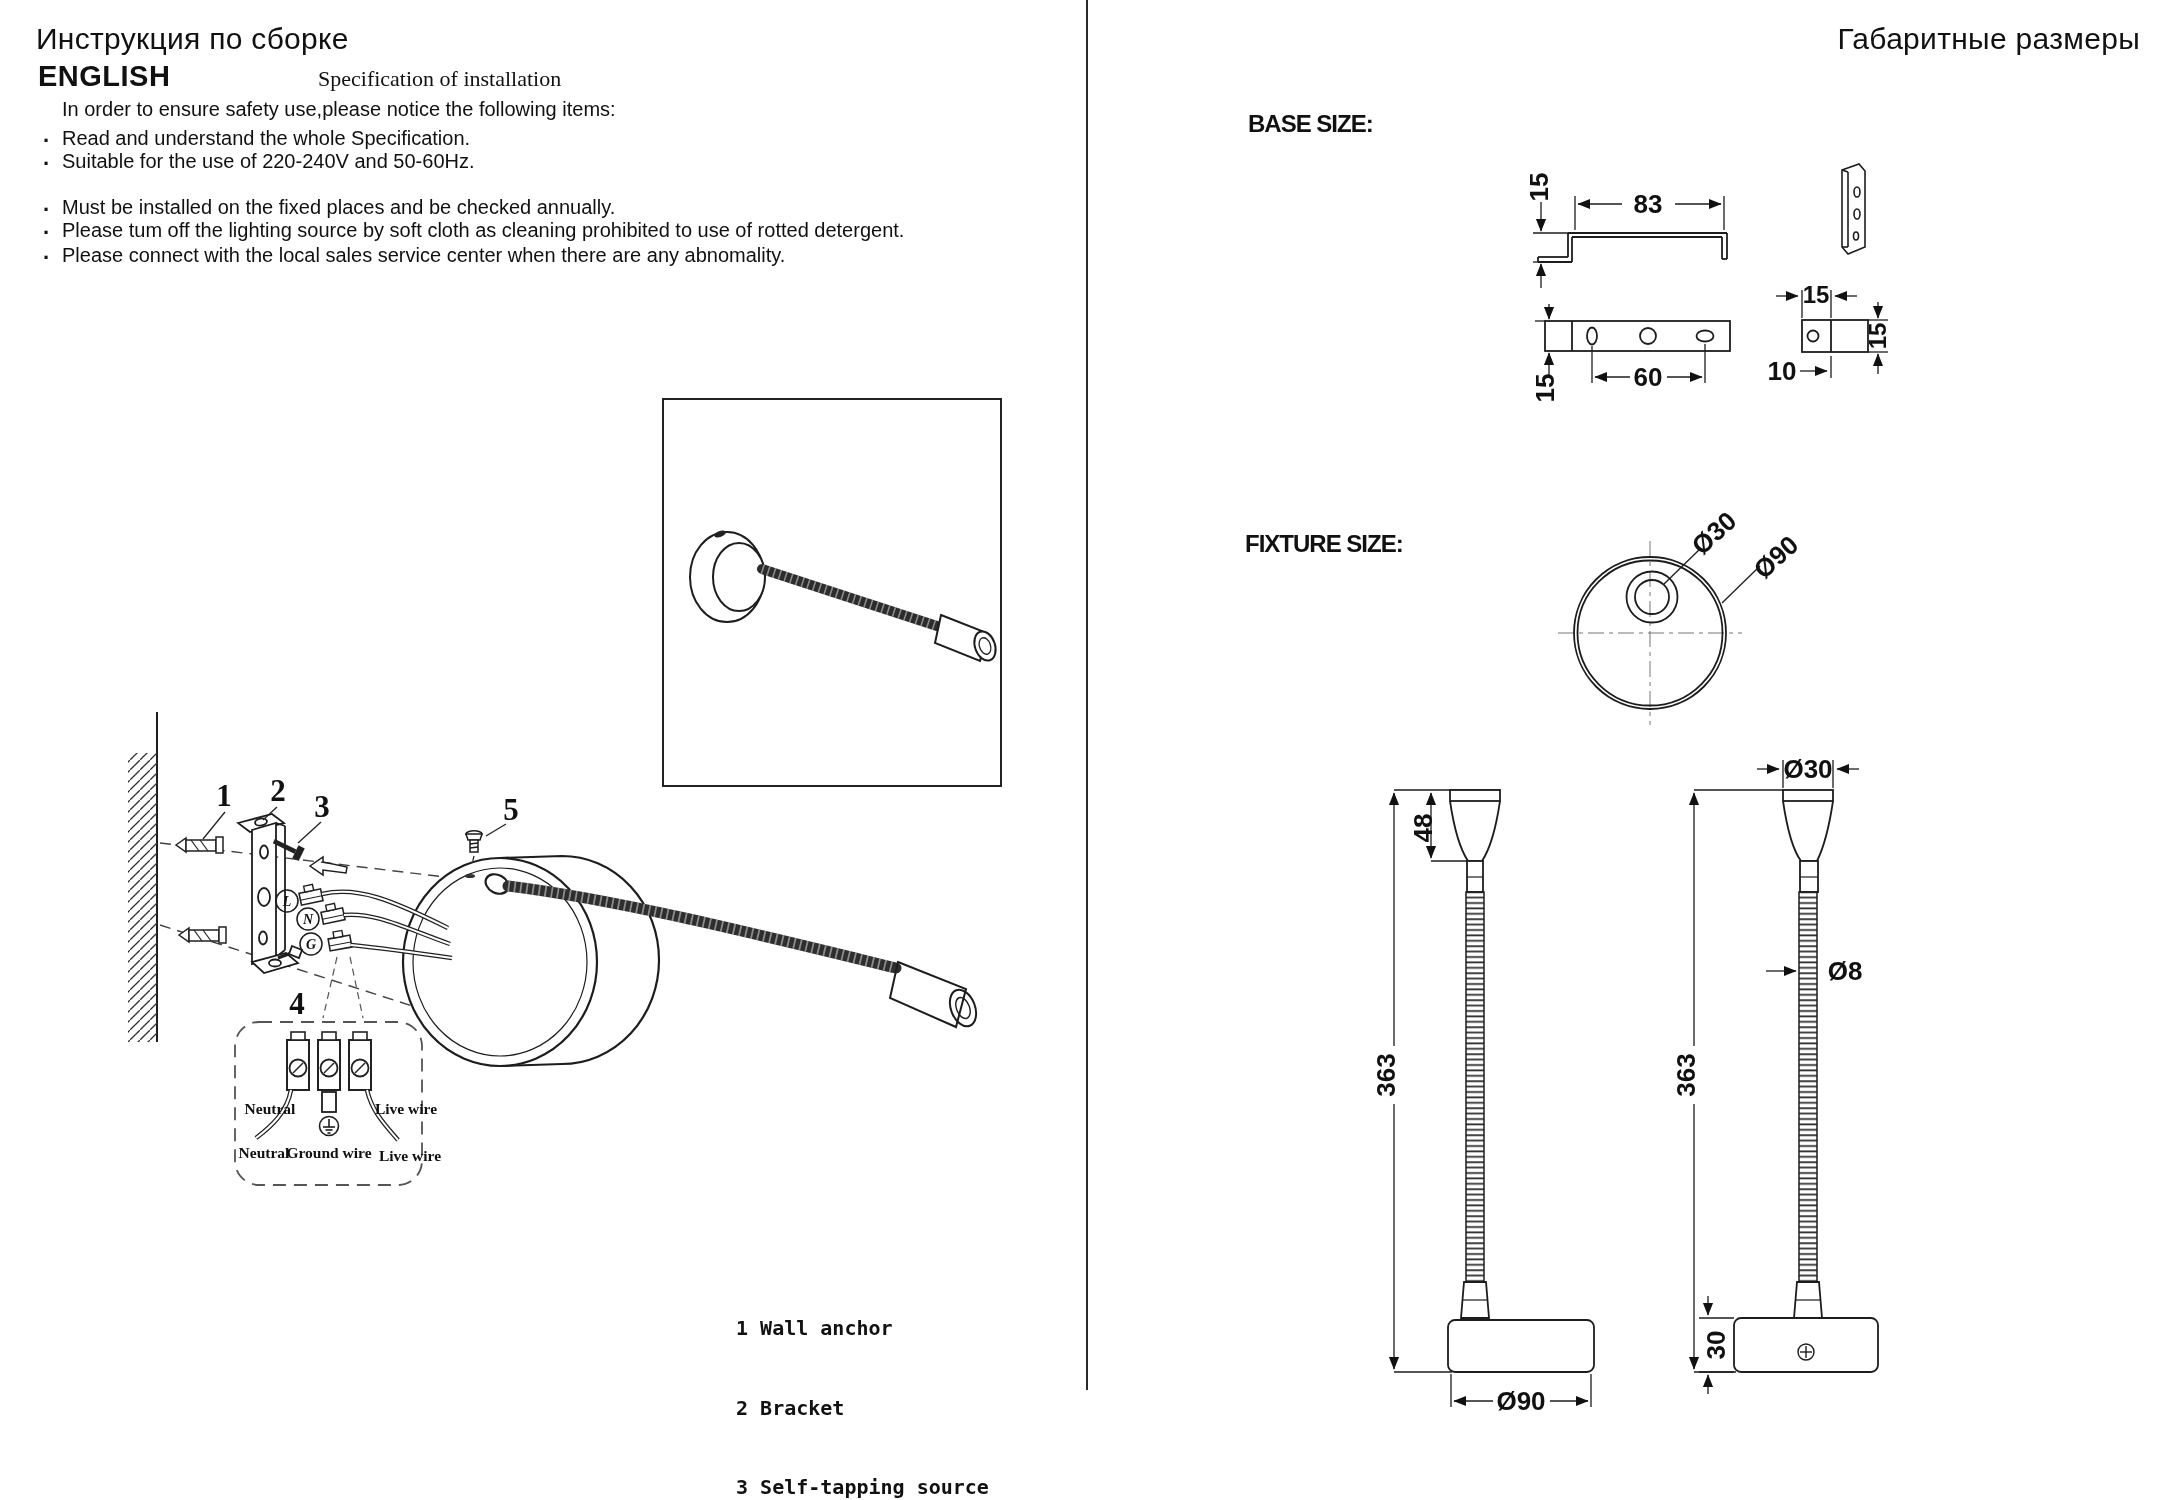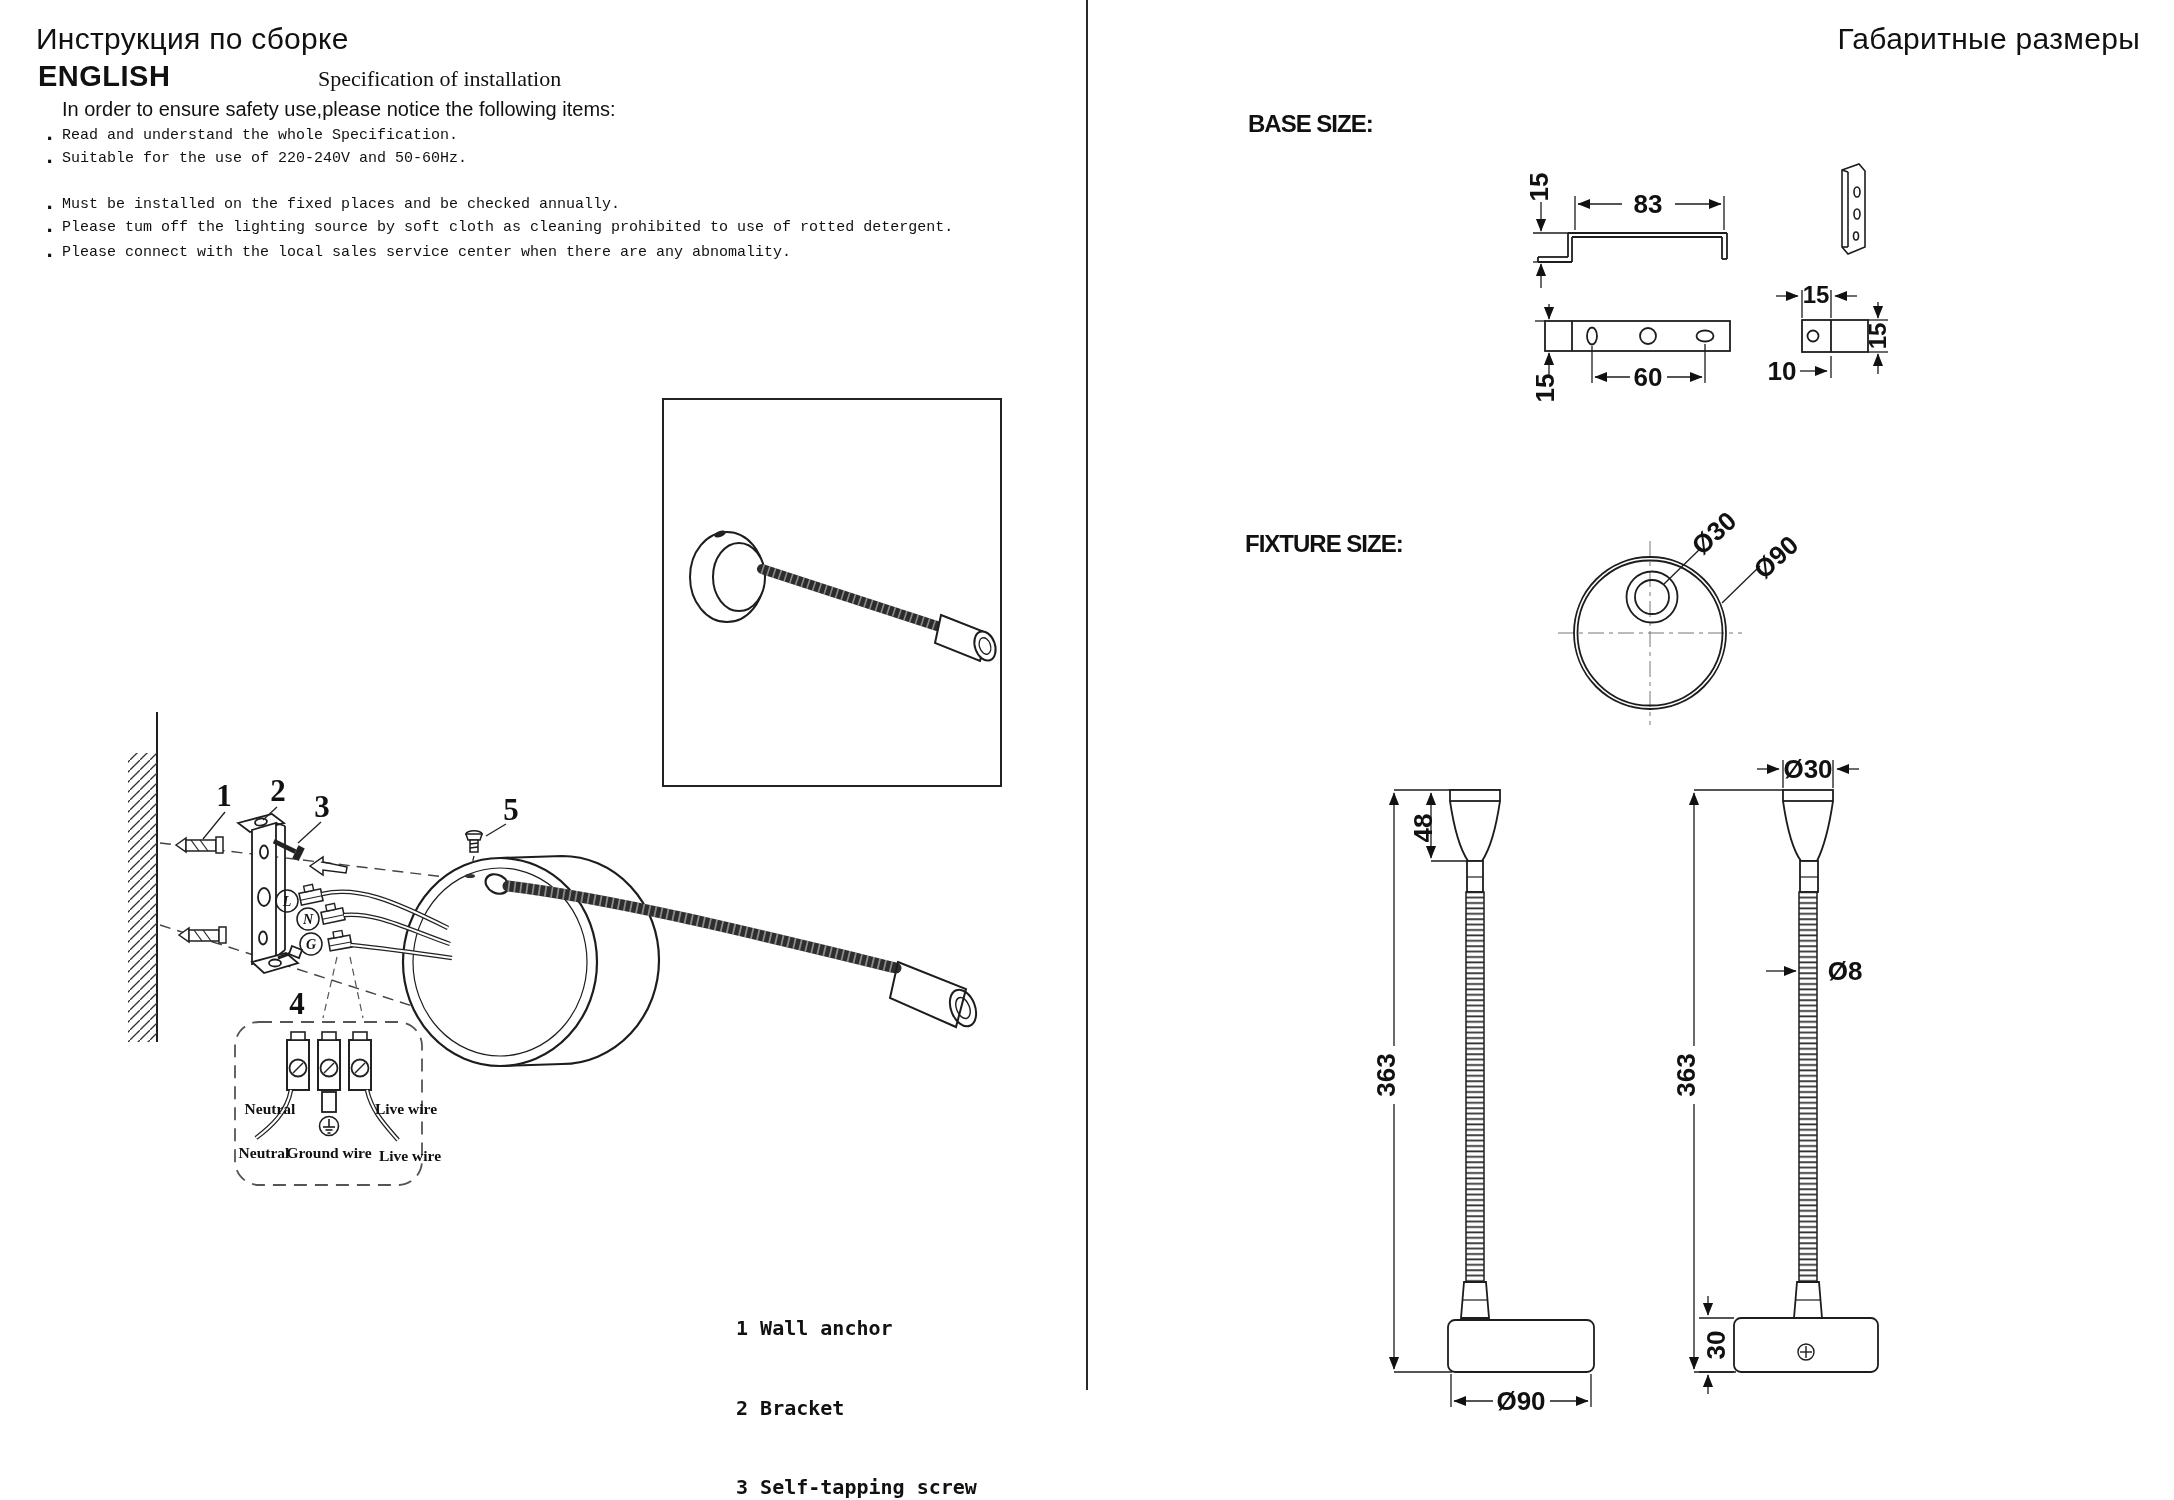--- a/index.html
+++ b/index.html
@@ -4,21 +4,21 @@
 <style>
   html,body{margin:0;padding:0;background:#888;}
   #page{position:relative;width:2174px;height:1500px;background:#fff;overflow:hidden;
         font-family:"Liberation Sans",sans-serif;color:#111;}
   .abs{position:absolute;}
   
   .h-ru{font-size:30px;letter-spacing:.3px;}
   .h-eng{font-size:29px;font-weight:bold;letter-spacing:.5px;}
   .h-spec{font-family:"Liberation Serif",serif;font-size:22px;}
   .body-serif{font-family:Liberation Sans, sans-serif;font-size:20px;white-space:nowrap;}
-  .bullet-item{font-family:Liberation Mono, monospace;font-size:15px;white-space:nowrap;}
+  .bullet-item{font-family:Liberation Sans, sans-serif;font-size:20px;white-space:nowrap;}
   .bullet-item::before{content:".";font-weight:bold;position:absolute;left:-19px;top:-5px;font-size:22px;}
   .size-head{font-size:24px;font-weight:bold;letter-spacing:-1px;}
   .parts{font-family:"DejaVu Sans Mono","Liberation Mono",monospace;font-size:20px;font-weight:bold;line-height:26.5px;white-space:pre;}
   .footer-art{font-size:31px;}
   .divider{width:2px;background:#2a2a2a;}
   .inset-box{border:2px solid #222;background:#fff;}
   
   svg{position:absolute;overflow:visible;}
   .ln{stroke:#1d1d1d;fill:none;}
   .dim{font-family:"Liberation Sans",sans-serif;font-size:26px;font-weight:bold;fill:#111;text-anchor:middle;dominant-baseline:central;}
@@ -211,21 +211,21 @@
       <text class="callout" x="278" y="801">2</text>
       <text class="callout" x="322" y="817">3</text>
       <text class="callout" x="511" y="820">5</text>
       <text class="callout" x="297" y="1014">4</text>
     </g>
   </svg>
 
   <div class="abs parts" style="left:736px;top:1262px;">
     <div><span>1</span> <span>Wall anchor</span></div>
     <div><span>2</span> <span>Bracket</span></div>
-    <div><span>3</span> <span>Self-tapping screw</span></div>
+    <div><span>3</span> <span>Self-tapping source</span></div>
     
     
   </div>
 
   <svg style="left:1505px;top:150px;" width="400" height="262" viewBox="1505 150 400 262">
     <g class="ln" stroke-width="1.8">
 
       <g>
         <line x1="1568" y1="233" x2="1727" y2="233"></line>
         <line x1="1572" y1="237" x2="1722" y2="237"></line>

